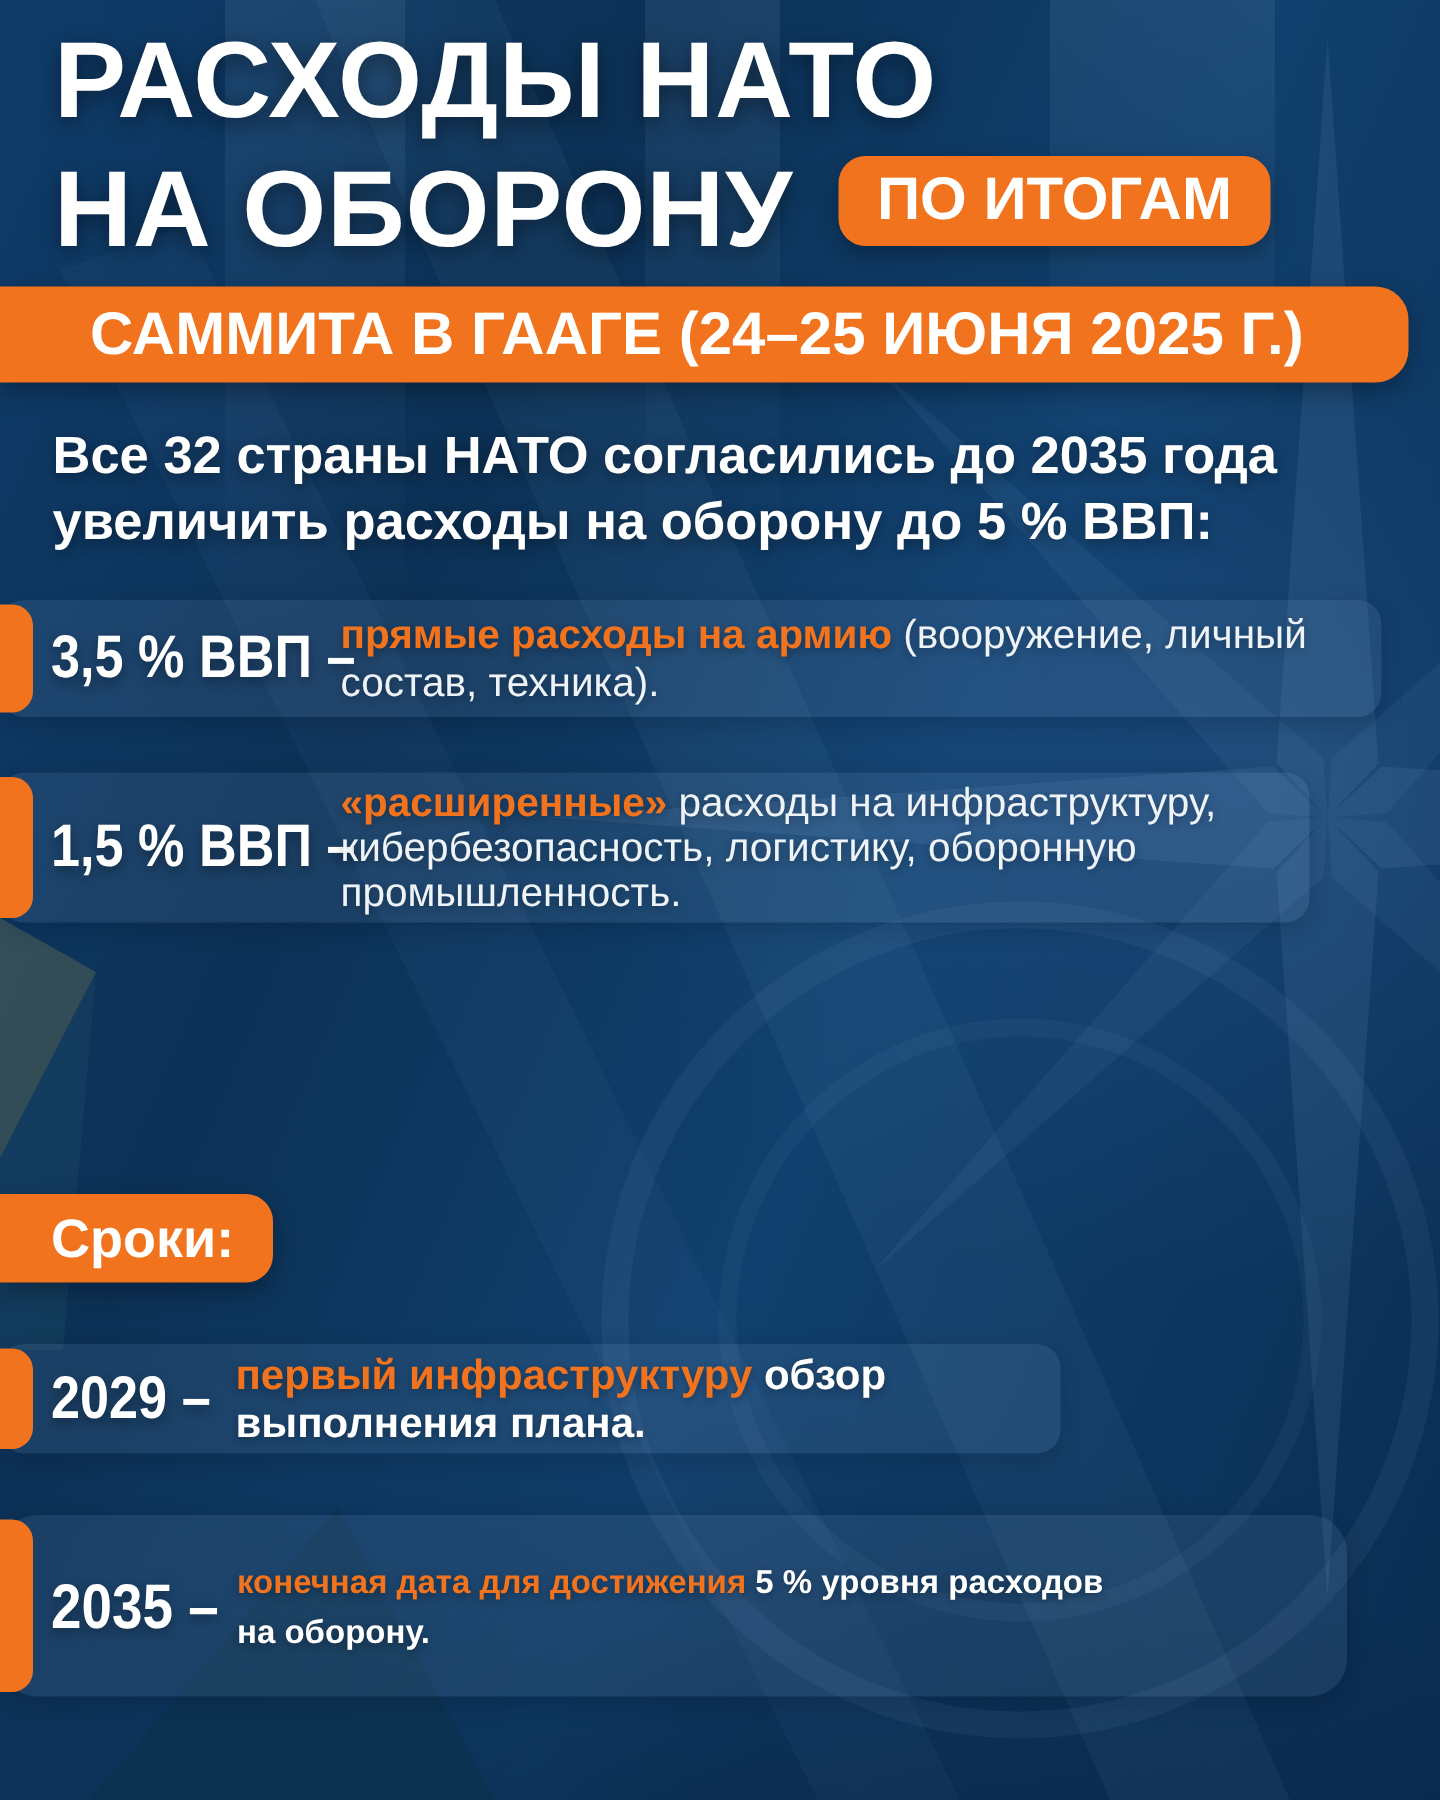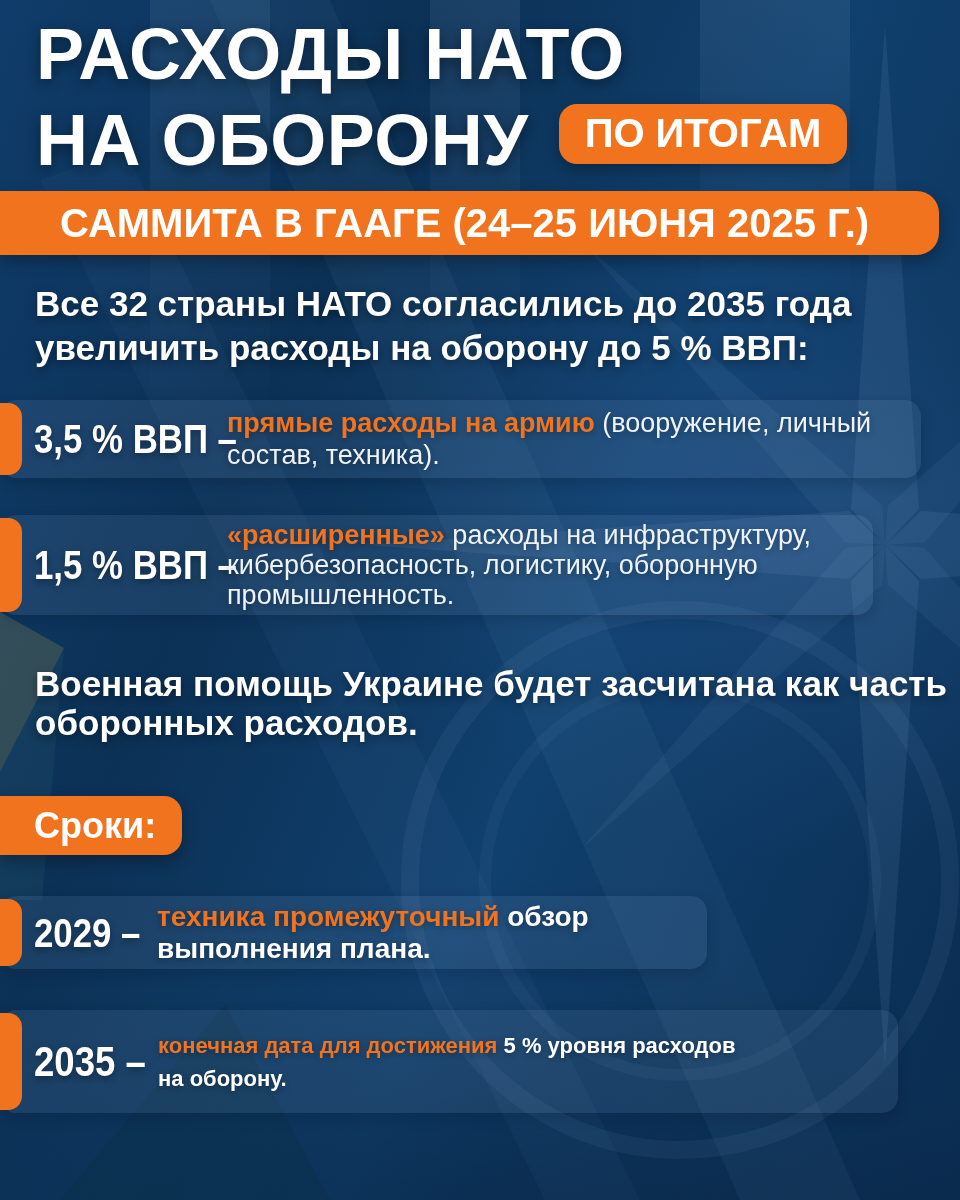--- a/index.html
+++ b/index.html
@@ -41,21 +41,21 @@
     font-size:35px;font-weight:700;line-height:44px;white-space:pre-line;
     text-shadow:0 3px 9px rgba(0,0,0,0.40);
   }
   .card{
     position:absolute;left:0;background:rgba(165,198,232,0.10);
     border-radius:16px;box-shadow:0 4px 14px rgba(0,10,25,0.18);padding-left:28px;
   }
   .card1{top:400px;width:893px;height:78px;}
   .card2{top:515px;width:845px;height:100px;}
   .card3{top:896px;width:679px;height:73px;}
-  .card4{top:1010px;width:870px;height:103px;}
+  .card4{top:1010px;width:870px;height:121px;border-radius:25px;}
   .tab{
     position:absolute;left:0;top:3px;bottom:3px;width:22px;
     background:var(--accent-orange);border-radius:0 14px 14px 0;
   }
   .card-label{
     position:absolute;left:34px;top:50%;
     transform:translateY(-50%) scaleX(0.87);transform-origin:left center;
     font-size:40px;font-weight:700;white-space:nowrap;
     text-shadow:0 3px 8px rgba(0,0,0,0.35);
   }
@@ -147,29 +147,27 @@
   </section>
 
   <section class="card card2">
     <span class="tab"></span>
     <span class="card-label">1,5 % ВВП –</span>
     <p class="card-desc"><span class="hl">«расширенные»</span><span class="rest">  расходы на инфраструктуру,
 кибербезопасность, логистику, оборонную
 промышленность.</span></p>
   </section>
 
-  <p class="note">Военная помощь Украине будет засчитана как часть
-оборонных расходов.</p>
 
   <div class="deadlines-badge">Сроки:</div>
 
   <section class="card card3">
     <span class="tab"></span>
     <span class="card-label">2029 –</span>
-    <p class="card-desc"><span class="hl">техника промежуточный</span><span class="rest"> обзор выполнения плана.</span></p>
+    <p class="card-desc"><span class="hl">первый инфраструктуру</span><span class="rest"> обзор выполнения плана.</span></p>
   </section>
 
   <section class="card card4">
     <span class="tab"></span>
     <span class="card-label">2035 –</span>
     <p class="card-desc"><span class="hl">конечная дата для достижения</span><span class="rest">  5 % уровня расходов
 на оборону.</span></p>
   </section>
 
 

